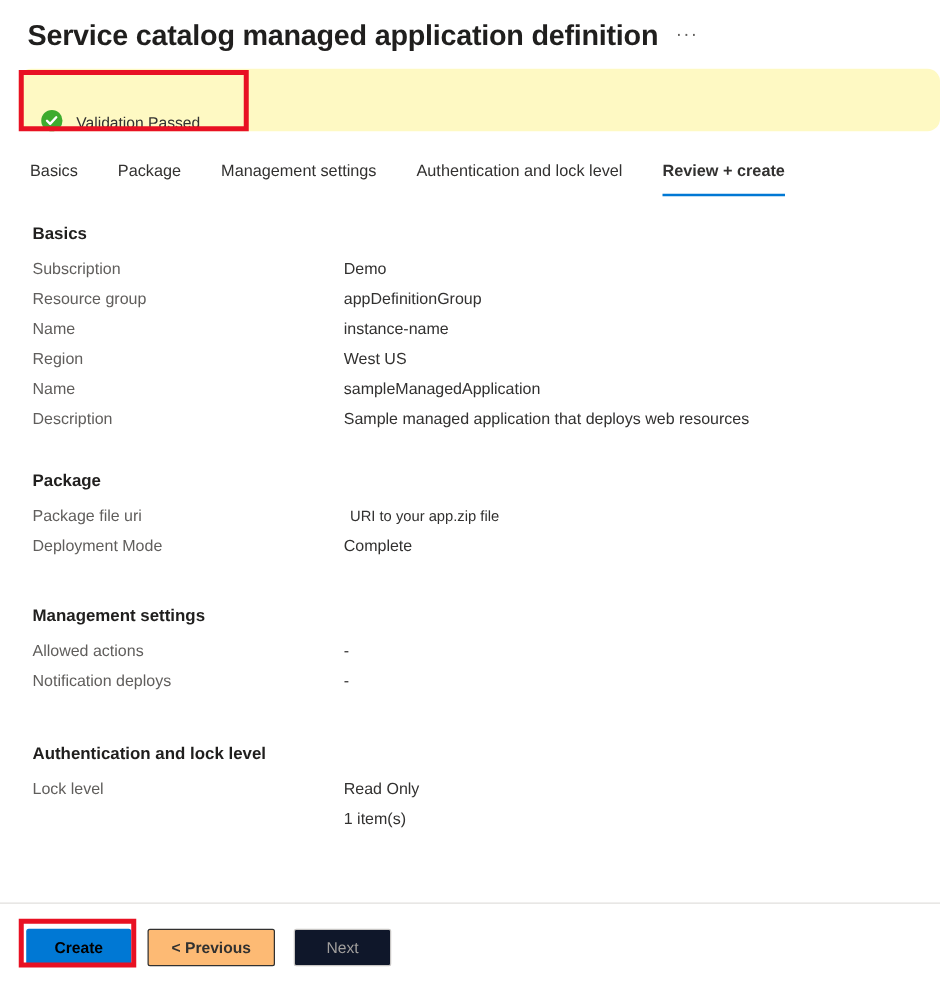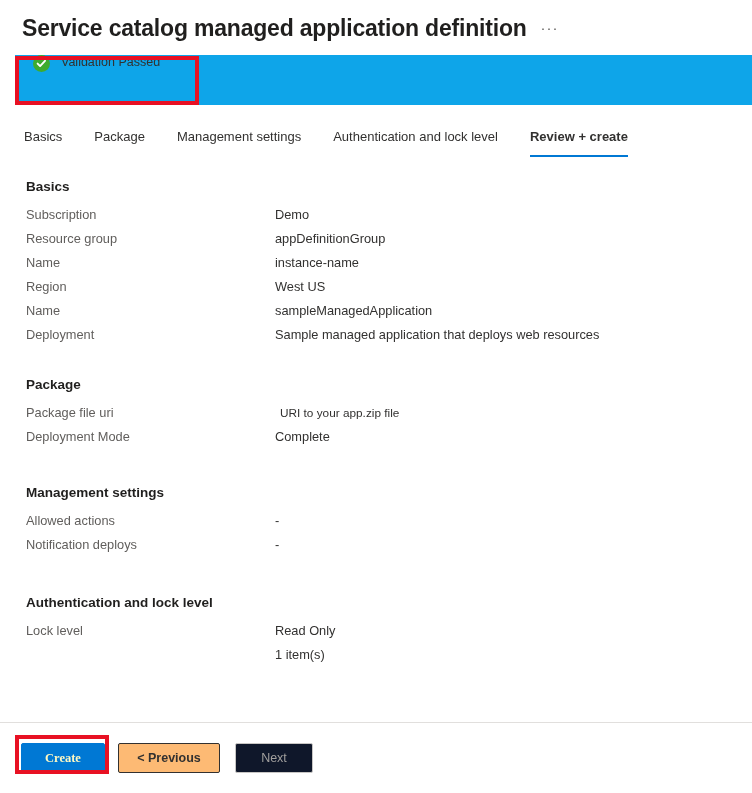--- a/index.html
+++ b/index.html
@@ -49,25 +49,26 @@
     position: relative;
     margin-top: 17px;
     height: 50px;
   }
   .validation-banner {
     position: absolute;
     left: 15px;
     top: 0;
     right: 0;
     height: 50px;
-    background: #0ea5e9;
-    display: flex;
-    align-items: flex-start;
+    background: #fef9c3;
+    display: flex;
+    align-items: flex-end;
     box-sizing: border-box;
     padding-left: 18px;
+    border-radius: 10px;
   }
   .check-icon {
     width: 17px;
     height: 17px;
     flex: 0 0 17px;
     border-radius: 50%;
     background: #3eab2f;
     display: inline-flex;
     align-items: center;
     justify-content: center;
@@ -181,26 +182,25 @@
     box-sizing: border-box;
     cursor: pointer;
     display: inline-flex;
     align-items: center;
     justify-content: center;
     padding: 0 14px;
     border-radius: 2px;
   }
   .btn-primary {
     background: #0078d4;
-    color: #fef9c3;
+    color: #000000;
     border: 1px solid #0078d4;
     font-weight: 700;
     min-width: 84px;
     margin-right: 13px;
-    font-family: Liberation Serif, serif;
   }
   .btn-secondary {
     background: #fdba74;
     color: #323130;
     border: 1px solid #323130;
     min-width: 102px;
     margin-right: 15px;
     font-weight: bold;
   }
   .btn-disabled {
@@ -264,21 +264,21 @@
     </div>
     <div class="row">
       <div class="row-label">Region</div>
       <div class="row-value">West US</div>
     </div>
     <div class="row">
       <div class="row-label">Name</div>
       <div class="row-value">sampleManagedApplication</div>
     </div>
     <div class="row">
-      <div class="row-label">Deployment</div>
+      <div class="row-label">Description</div>
       <div class="row-value">Sample managed application that deploys web resources</div>
     </div>
   </div>
 
   <div class="section package">
     <div class="section-title">Package</div>
     <div class="row">
       <div class="row-label">Package file uri</div>
       <div class="row-value indented">URI to your app.zip file</div>
     </div>

